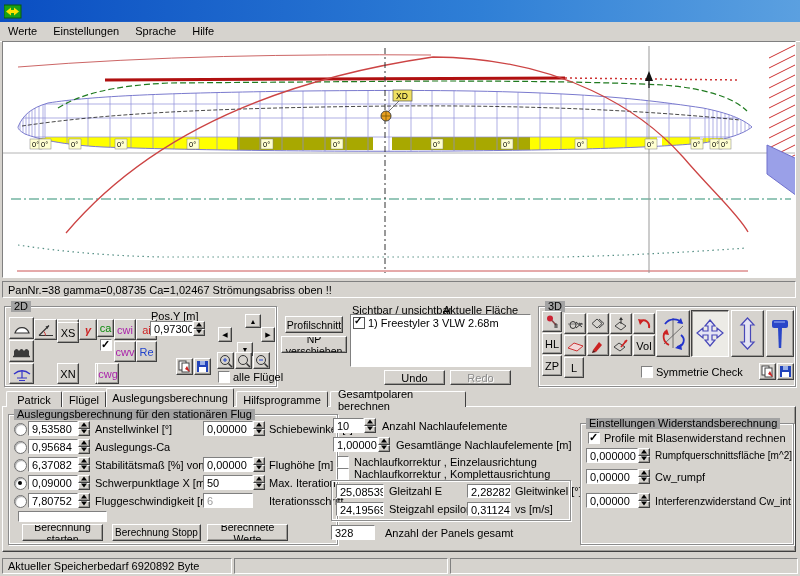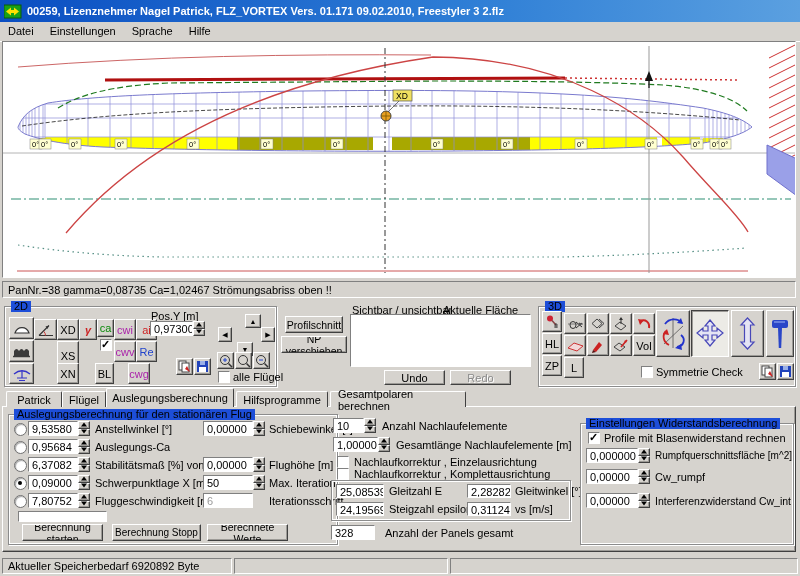--- a/index.html
+++ b/index.html
@@ -15,21 +15,21 @@
   .raised{border:1px solid;border-color:#fff #404040 #404040 #fff;box-shadow:inset -1px -1px 0 #9c9a96;box-sizing:border-box}
   .btn{background:#d6d3ce;border:1px solid;border-color:#fff #404040 #404040 #fff;
        box-shadow:inset -1px -1px 0 #9c9a96;box-sizing:border-box;display:flex;
        align-items:center;justify-content:center;text-align:center;cursor:default;overflow:hidden}
   .btn.pressed{border-color:#404040 #fff #fff #404040;box-shadow:inset 1px 1px 0 #9c9a96;background:#ecebe6}
   .btn.disabled{color:#8a8a8a;text-shadow:1px 1px 0 #fff}
   .f{background:#fff;border:1px solid;border-color:#808080 #fff #fff #808080;box-sizing:border-box;
      padding:1px 2px 0 3px;line-height:12px;overflow:hidden;white-space:nowrap}
   .f.dis{color:#9a9a9a}
   .gb{border:1px solid #8c8c8c;box-shadow:inset 1px 1px 0 #fff,inset -1px -1px 0 #fff,1px 1px 0 #fff;box-sizing:border-box}
-  .gb-label{position:absolute;background:#1d4ed8;padding:0 3px;line-height:11px}
+  .gb-label{position:absolute;background:#a3a3a3;padding:0 3px;line-height:11px}
   .lbl{position:absolute;white-space:nowrap}
   .spin{position:absolute;display:flex;flex-direction:column;box-sizing:border-box}
   .spin .s{flex:1;position:relative;background:#d6d3ce;border:1px solid;border-color:#fff #404040 #404040 #fff;box-shadow:inset -1px -1px 0 #9c9a96}
   .spin .s::after{content:"";position:absolute;left:50%;top:50%;border:3px solid transparent;transform:translate(-50%,-50%)}
   .spin .s.u::after{border-bottom:4px solid #000;margin-top:-2px}
   .spin .s.d::after{border-top:4px solid #000;margin-top:1px}
   .cb{position:absolute;width:12px;height:12px;background:#fff;border:1px solid;border-color:#808080 #fff #fff #808080;box-sizing:border-box}
   .cb.on::after{content:"✓";position:absolute;left:0px;top:-2px;font-size:11px;font-weight:bold;color:#000}
   .cbi{display:inline-block;width:10px;height:10px;background:#fff;border:1px solid #555;position:relative;flex:none}
   .cbi.on::after{content:"✓";position:absolute;left:0;top:-3px;font-size:10px;font-weight:bold;color:#000}
@@ -51,25 +51,24 @@
 </head>
 <body>
 
 <div class="abs titlebar">
   <svg width="18" height="15" style="margin-right:5px">
     <rect x="0" y="1" width="17" height="13" fill="#18a018" stroke="#0a5a0a"></rect>
     <polygon points="2,7.5 7,3.5 7,11.5" fill="#ffe000"></polygon>
     <polygon points="15,7.5 10,3.5 10,11.5" fill="#ffe000"></polygon>
     <rect x="7" y="6" width="3" height="3" fill="#ffe000"></rect>
   </svg>
-  <span>00259, Lizenznehmer Nagel Patrick, FLZ_VORTEX  Vers. 01.171 09.02.2010, Freestyler 3 2.flz</span>
 </div>
 
 <div class="abs menubar">
-  <span class="menu-item">Datei</span>
+  <span class="menu-item">Werte</span>
   <span class="menu-item">Einstellungen</span>
   <span class="menu-item">Sprache</span>
   <span class="menu-item">Hilfe</span>
 </div>
 
 <div class="abs sunken" style="left:2px;top:41px;width:794px;height:237px;background:#fff">
   <svg viewBox="0 0 792 235" width="792" height="235">
     <defs>
       <clipPath id="wc">
         <path d="M15,85 C20,73 28,66 45,61 C90,54 160,51 300,49 C400,48 480,48 560,52 C620,55 660,60 700,66 C725,71 740,77 749,85 C740,92 725,97 700,101 C650,106 560,108 450,109 C330,110 180,108 100,105 C60,103 35,97 22,92 C17,89 15,87 15,85 Z"></path>
@@ -228,36 +227,36 @@
 <div class="abs btn" style="left:97px;top:319px;width:17px;height:18px;color:#0a8a0a">
     <span>ca</span>
   </div>
 <div class="cb on" style="left:100px;top:339px"></div>
 <div class="abs btn" style="left:114px;top:319px;width:22px;height:21px;color:#aa22aa">
     <span>cwi</span>
   </div>
 <div class="abs btn" style="left:136px;top:319px;width:21px;height:21px;color:#cc2222">
     <span>ai</span>
   </div>
-<div class="abs btn" style="left:57px;top:341px;width:22px;height:29px">
+<div class="abs btn" style="left:57px;top:322px;width:22px;height:21px">
     <span>XS</span>
   </div>
 <div class="abs btn" style="left:114px;top:341px;width:22px;height:21px;color:#aa22aa">
     <span>cwv</span>
   </div>
 <div class="abs btn" style="left:136px;top:341px;width:21px;height:21px;color:#2244cc">
     <span>Re</span>
   </div>
 <div class="abs btn" style="left:57px;top:363px;width:22px;height:21px">
     <span>XN</span>
   </div>
 <div class="abs btn" style="left:95px;top:363px;width:19px;height:21px">
     <span>BL</span>
   </div>
-<div class="abs btn" style="left:128px;top:363px;width:22px;height:21px;color:#aa22aa">
+<div class="abs btn" style="left:97px;top:363px;width:22px;height:21px;color:#aa22aa">
     <span>cwg</span>
   </div>
 
 <span class="lbl" style="left:151px;top:310px">Pos.Y [m]</span>
 <div class="abs f" style="left:150px;top:321px;width:43px;height:15px">0,97300</div>
 <div class="spin" style="left:193px;top:321px;width:12px;height:15px">
     <div class="s u"></div>
     <div class="s d"></div>
   </div>
 
@@ -315,20 +314,24 @@
 <div class="abs btn" style="left:285px;top:316px;width:58px;height:17px;font-size:10.5px">
     <span>Profilschnitt</span>
   </div>
 <div class="abs btn" style="left:281px;top:336px;width:66px;height:17px;font-size:10.5px">
     <span>NP verschieben</span>
   </div>
 
 <span class="lbl" style="left:352px;top:304px">Sichtbar / unsichtbar</span>
 <span class="lbl" style="left:443px;top:304px">Aktuelle Fläche</span>
 <div class="abs f list" style="left:350px;top:314px;width:181px;height:53px;padding:1px">
+  <div class="li">
+    <span class="cbi on"></span>
+    <span>1) Freestyler 3 VLW 2.68m</span>
+  </div>
 </div>
 <div class="abs btn" style="left:384px;top:370px;width:61px;height:15px">
     <span>Undo</span>
   </div>
 <div class="abs btn disabled" style="left:450px;top:370px;width:61px;height:15px">
     <span>Redo</span>
   </div>
 
 <div class="abs gb" style="left:538px;top:306px;width:258px;height:81px">
   <span class="gb-label" style="left:6px;top:-6px">3D</span>

